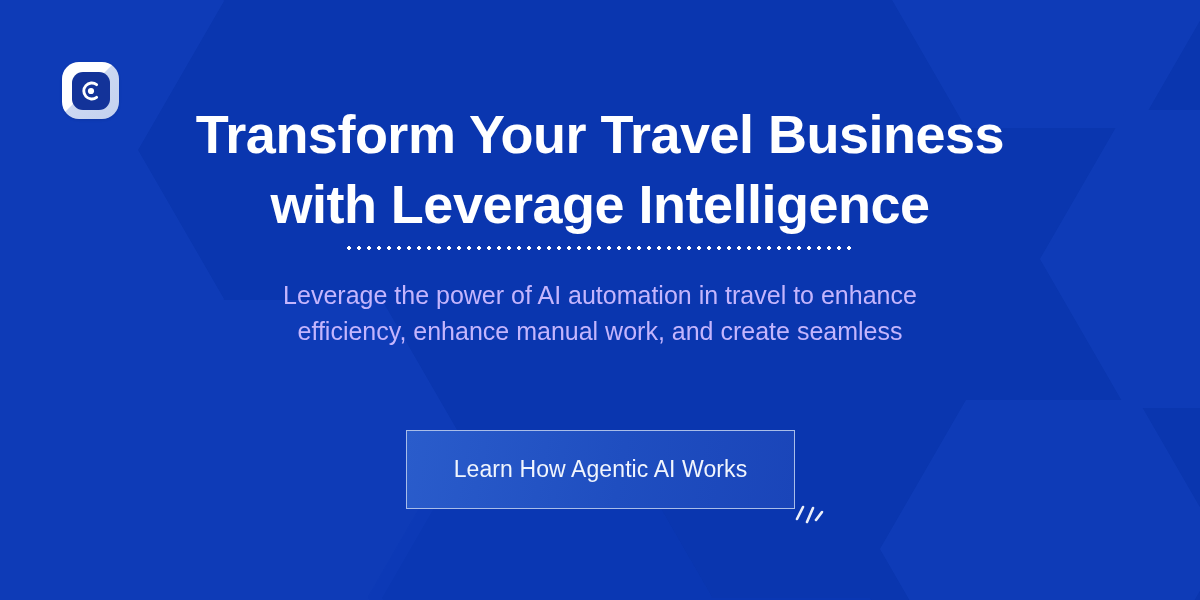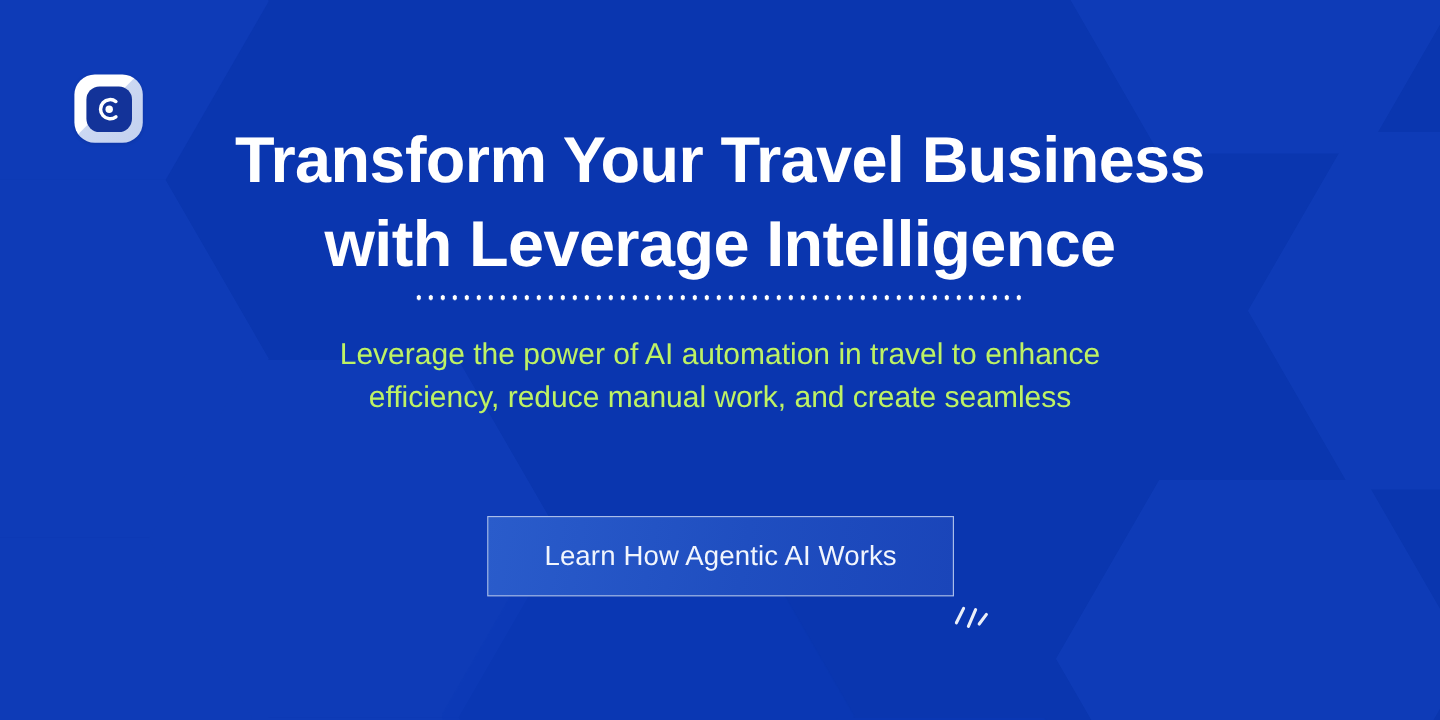--- a/index.html
+++ b/index.html
@@ -85,34 +85,34 @@
     background-size: 10px 6px;
     background-repeat: repeat-x;
     background-position: 0 center;
   }
 
   .subhead {
     margin: 27px 0 0 0;
     padding: 0;
     width: 820px;
     text-align: center;
-    color: #bef264;
+    color: #c4b5fd;
     font-size: 25px;
     line-height: 1.42;
     font-weight: normal;
   }
   .subhead-line { display: block; }
 
   
   .cta-wrap {
     position: absolute;
     left: 406px;
     top: 430px;
     width: 389px;
-    height: 67px;
+    height: 79px;
   }
   .cta-button {
     width: 100%;
     height: 100%;
     box-sizing: border-box;
     display: flex;
     align-items: center;
     justify-content: center;
     background: linear-gradient(100deg, #2a5ccb 0%, #1f4ec0 55%, #1a45b9 100%);
     border: 1px solid #a9bde9;
@@ -172,21 +172,21 @@
     <h1 class="headline">
       <span class="headline-l1">Transform Your Travel Business</span>
       <span class="headline-l2">
         <span>with Leverage Intelligence</span>
       </span>
     </h1>
     <span class="headline-underline"></span>
 
     <p class="subhead">
       <span class="subhead-line">Leverage the power of AI automation in travel to enhance</span>
-      <span class="subhead-line">efficiency, reduce manual work, and create seamless</span>
+      <span class="subhead-line">efficiency, enhance manual work, and create seamless</span>
     </p>
   </div>
 
   <div class="cta-wrap">
     <button class="cta-button">Learn How Agentic AI Works</button>
 
     <svg class="click-spark" viewBox="0 0 40 40" aria-hidden="true">
       <g stroke="#ffffff" stroke-width="2.6" stroke-linecap="round" opacity="0.92">
         <line x1="6" y1="21" x2="12" y2="9"></line>
         <line x1="16" y1="24" x2="22" y2="10"></line>

